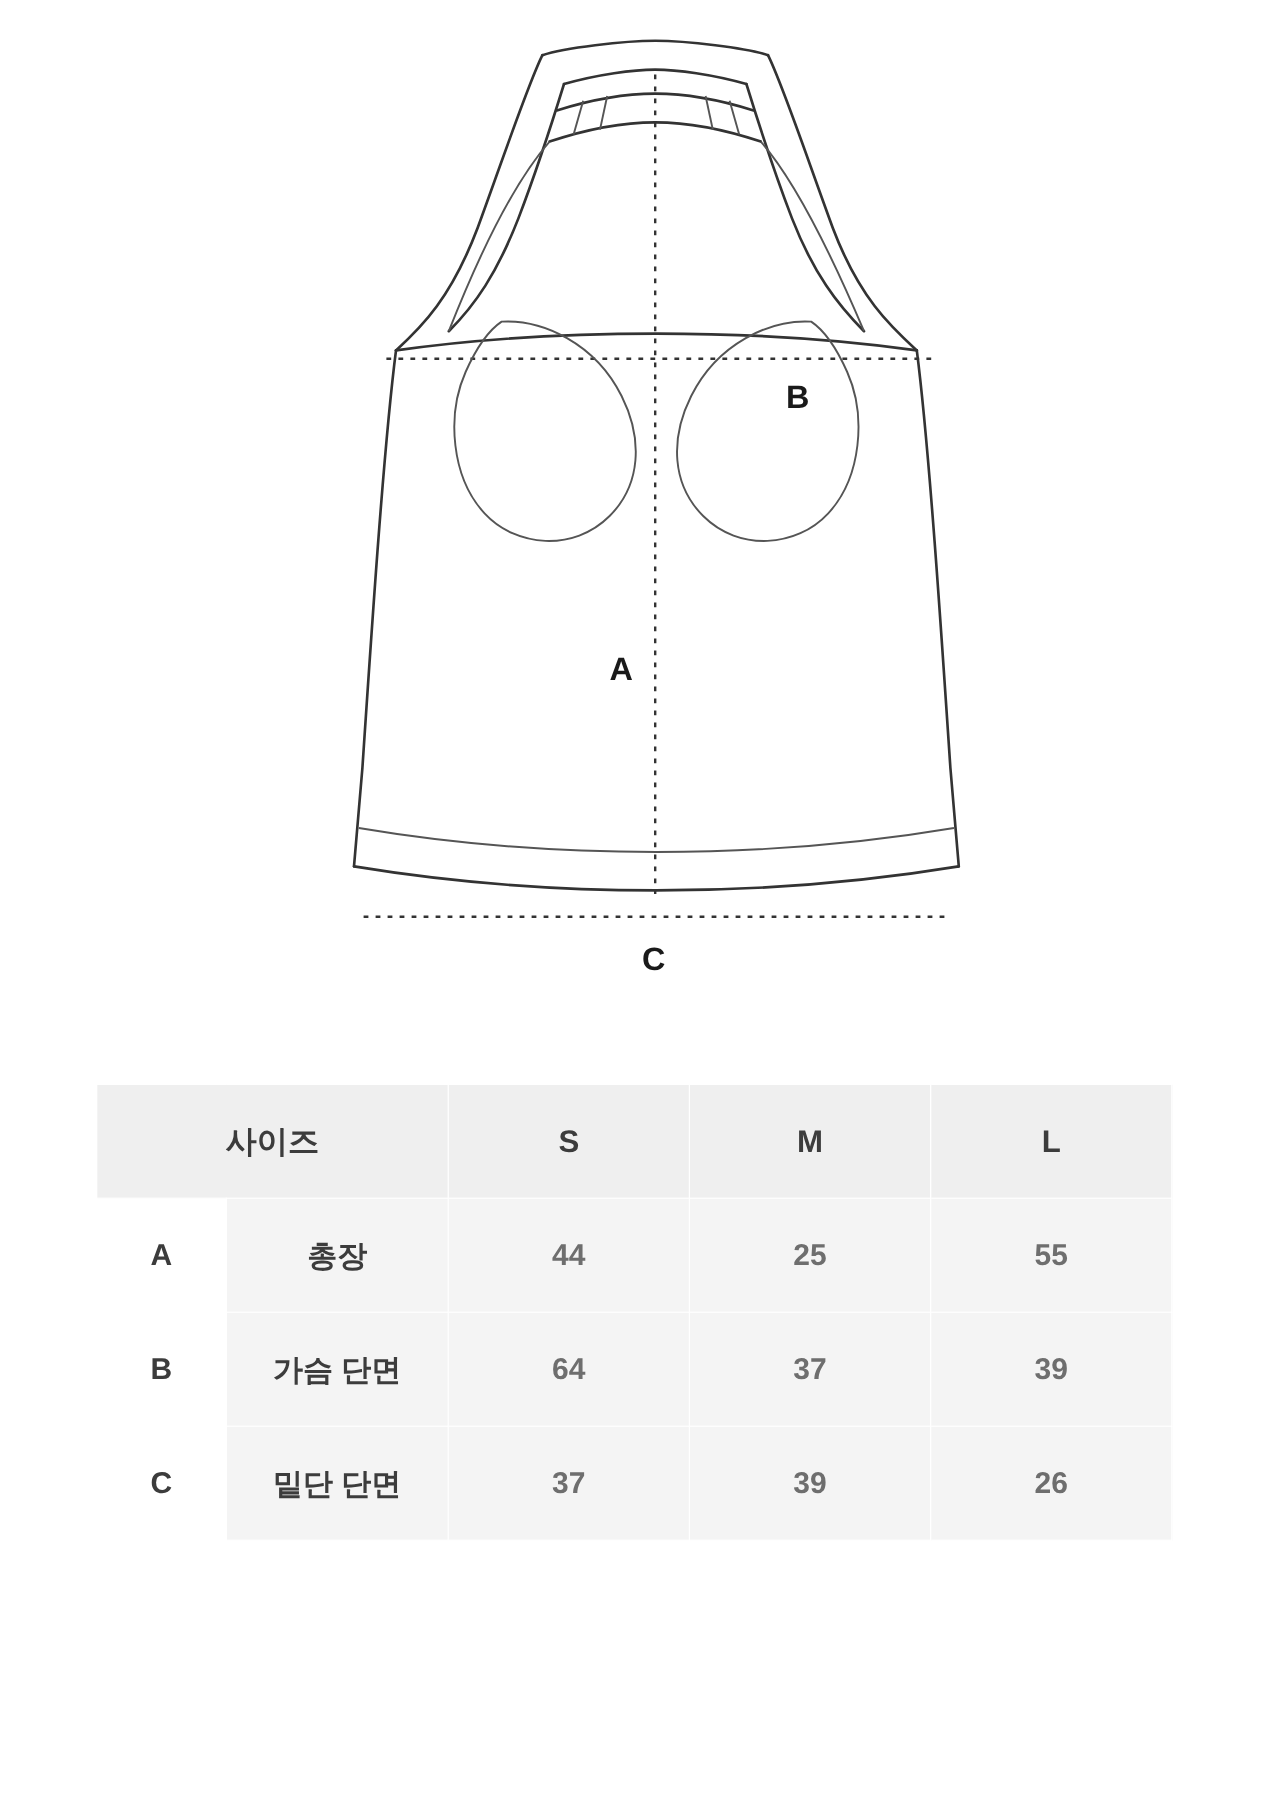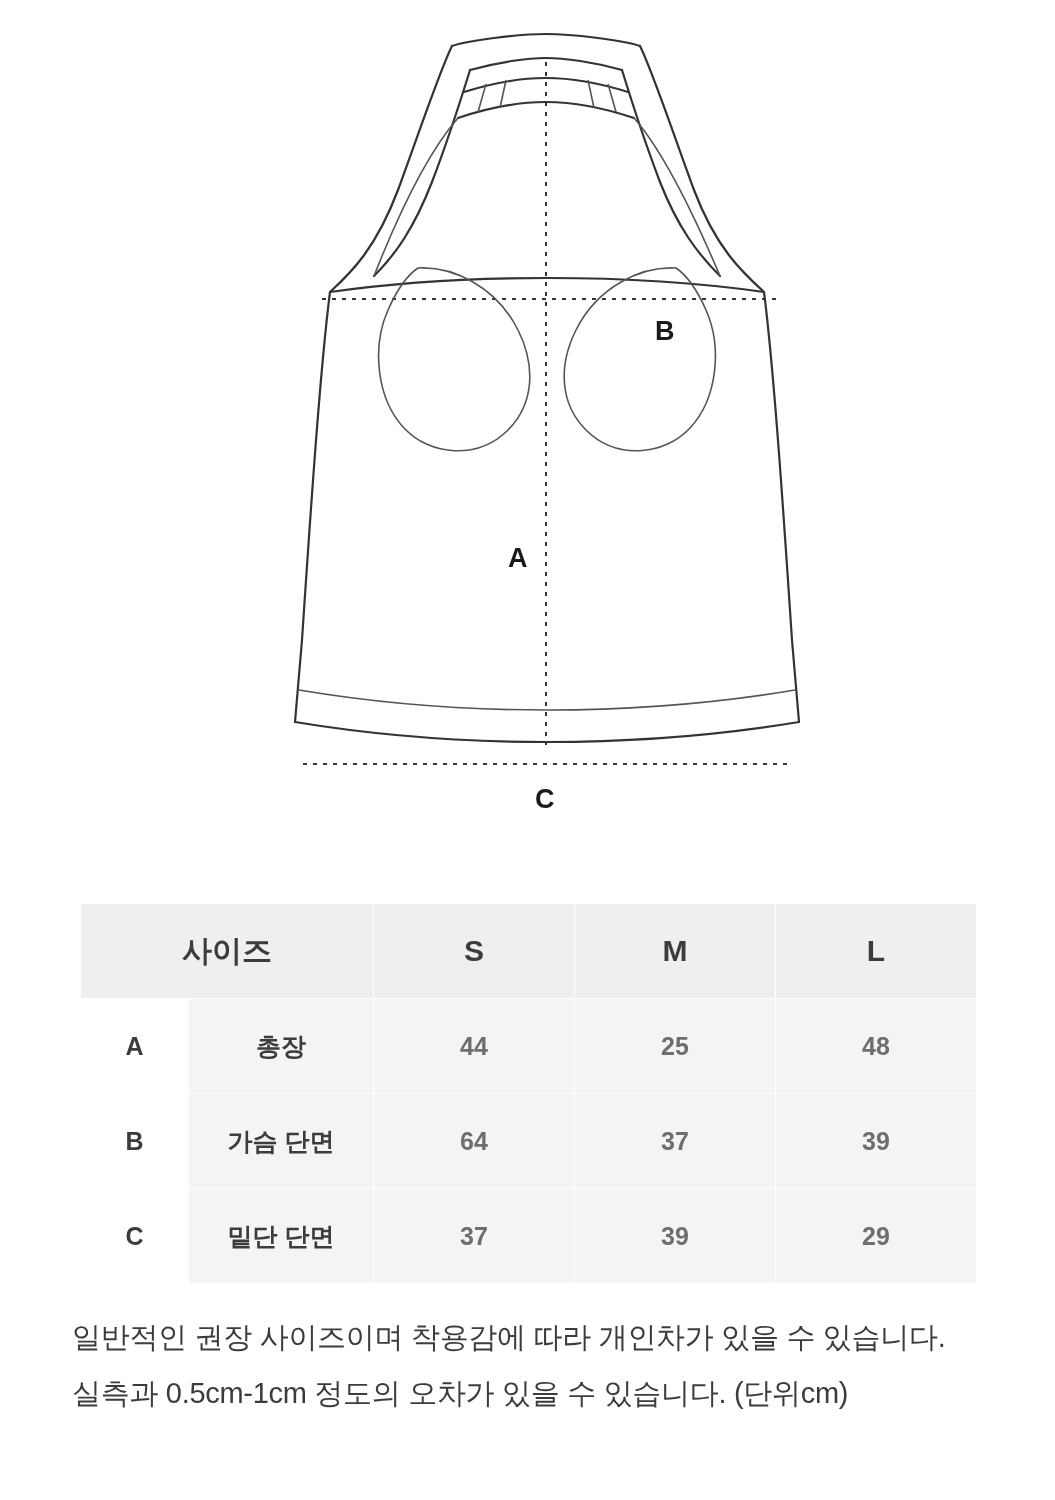--- a/index.html
+++ b/index.html
@@ -57,21 +57,21 @@
     padding: 0;
   }
   
   col.c-code { width: 108px; }
   col.c-name { width: 185px; }
   col.c-size { width: 201px; }
 
   
   tr.head th {
     background: #efefef;
-    font-size: 30px;
+    font-size: 26px;
     color: #3c3c3c;
   }
   tr.head th.head-label {
     
   }
 
   
   tr.body td.code-cell {
     background: #ffffff;
     font-size: 25px;
@@ -199,38 +199,34 @@
           <th>M</th>
           <th>L</th>
         </tr>
       </thead>
       <tbody>
         <tr class="body">
           <td class="code-cell">A</td>
           <td class="name-cell">총장</td>
           <td class="val-cell">44</td>
           <td class="val-cell">25</td>
-          <td class="val-cell">48</td>
+          <td class="val-cell">55</td>
         </tr>
         <tr class="body">
           <td class="code-cell">B</td>
           <td class="name-cell">가슴 단면</td>
           <td class="val-cell">64</td>
           <td class="val-cell">37</td>
           <td class="val-cell">39</td>
         </tr>
         <tr class="body">
           <td class="code-cell">C</td>
           <td class="name-cell">밑단 단면</td>
           <td class="val-cell">37</td>
           <td class="val-cell">39</td>
-          <td class="val-cell">29</td>
+          <td class="val-cell">26</td>
         </tr>
       </tbody>
     </table>
   </div>
 
-  <div class="notes">
-    <p>일반적인 권장 사이즈이며 착용감에 따라 개인차가 있을 수 있습니다.</p>
-    <p>실측과 0.5cm-1cm 정도의 오차가 있을 수 있습니다. (단위cm)</p>
-  </div>
 
 </div>
 
 </body></html>

